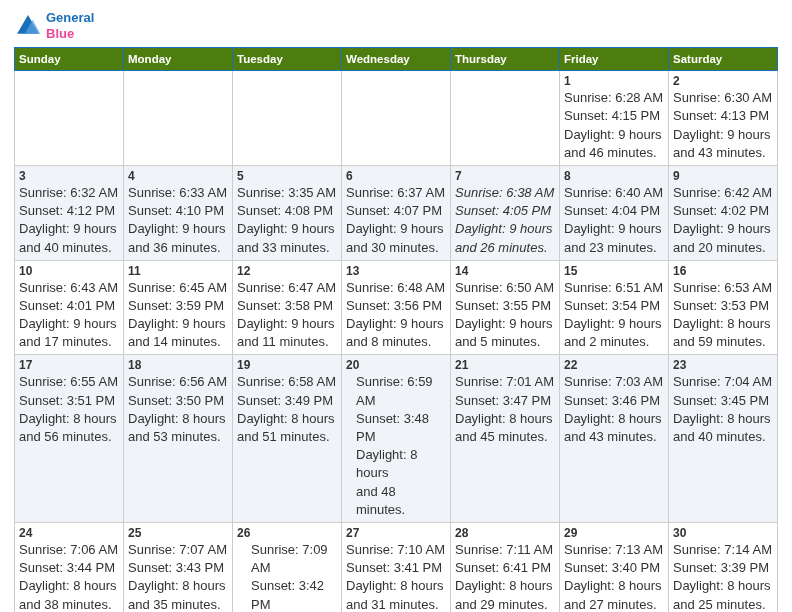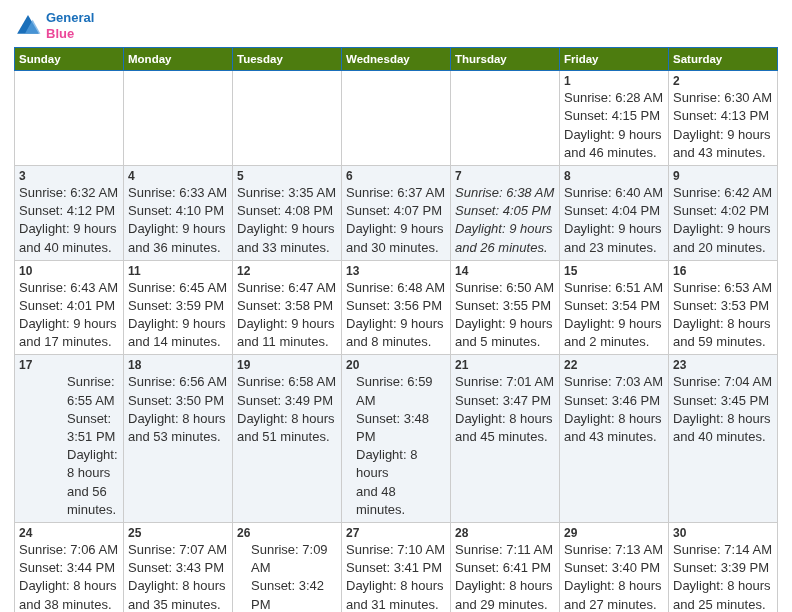--- a/index.html
+++ b/index.html
@@ -247,21 +247,21 @@
             <span class="day-num">16</span>
             <div class="day-detail" style="white-space: pre-line;">Sunrise: 6:53 AM
 Sunset: 3:53 PM
 Daylight: 8 hours
 and 59 minutes.</div>
           </td>
         </tr>
         <tr>
           <td>
             <span class="day-num">17</span>
-            <div class="day-detail" style="white-space: pre-line; margin-left: 48px;">Sunrise: 6:55 AM
+            <div class="day-detail" style="white-space: pre-line;">Sunrise: 6:55 AM
 Sunset: 3:51 PM
 Daylight: 8 hours
 and 56 minutes.</div>
           </td>
           <td>
             <span class="day-num">18</span>
             <div class="day-detail" style="white-space: pre-line;">Sunrise: 6:56 AM
 Sunset: 3:50 PM
 Daylight: 8 hours
 and 53 minutes.</div>

